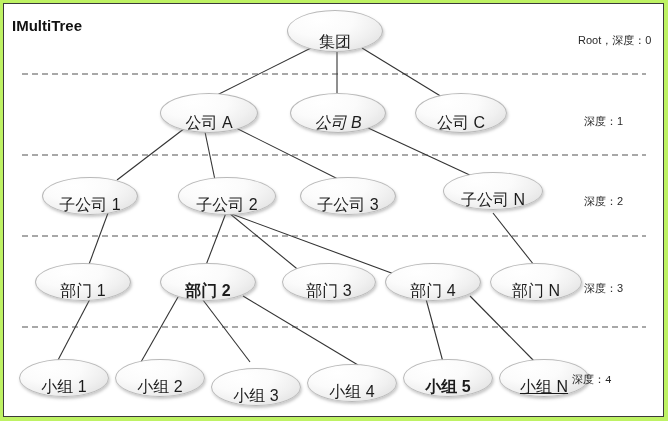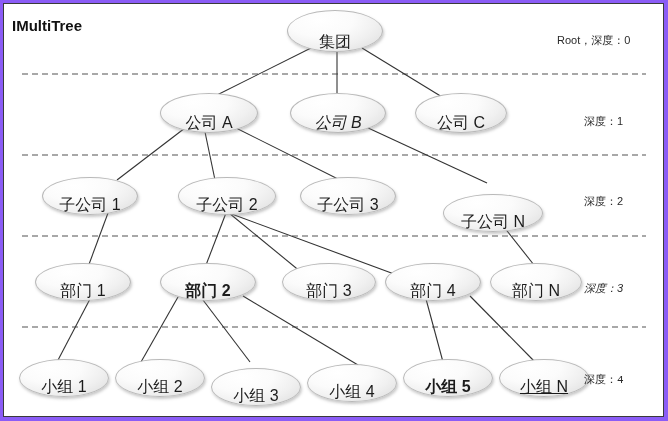--- a/index.html
+++ b/index.html
@@ -7,21 +7,21 @@
     padding: 0;
     background: #ffffff;
   }
   body {
     font-family: "Liberation Sans", "DejaVu Sans", sans-serif;
   }
   #canvas {
     position: relative;
     width: 668px;
     height: 421px;
-    background: #8b5cf6;
+    background: #bef264;
     box-sizing: border-box;
     overflow: hidden;
   }
   #frame {
     position: absolute;
     left: 3px;
     top: 3px;
     width: 661px;
     height: 414px;
     box-sizing: border-box;
@@ -124,21 +124,21 @@
       </div>
       <div class="node" style="left: 42px; top: 177px; width: 96px; height: 38px;">
         <span class="node-label">子公司 1</span>
       </div>
       <div class="node" style="left: 178px; top: 177px; width: 98px; height: 38px;">
         <span class="node-label">子公司 2</span>
       </div>
       <div class="node" style="left: 300px; top: 177px; width: 96px; height: 38px;">
         <span class="node-label">子公司 3</span>
       </div>
-      <div class="node" style="left: 443px; top: 194px; width: 100px; height: 38px;">
+      <div class="node" style="left: 443px; top: 172px; width: 100px; height: 38px;">
         <span class="node-label">子公司 N</span>
       </div>
       <div class="node" style="left: 35px; top: 263px; width: 96px; height: 38px;">
         <span class="node-label">部门 1</span>
       </div>
       <div class="node" style="left: 160px; top: 263px; width: 96px; height: 38px; font-weight: bold;">
         <span class="node-label">部门 2</span>
       </div>
       <div class="node" style="left: 282px; top: 263px; width: 94px; height: 38px;">
         <span class="node-label">部门 3</span>
@@ -162,19 +162,19 @@
         <span class="node-label">小组 4</span>
       </div>
       <div class="node bold" style="left: 403px; top: 359px; width: 90px; height: 38px;">
         <span class="node-label">小组 5</span>
       </div>
       <div class="node" style="left: 499px; top: 359px; width: 90px; height: 38px; text-decoration: underline;">
         <span class="node-label">小组 N</span>
       </div>
     </div>
   <div id="labels-layer">
-      <div class="depth-label" style="left: 557px; top: 33px;">Root，深度：0</div>
+      <div class="depth-label" style="left: 578px; top: 33px;">Root，深度：0</div>
       <div class="depth-label" style="left: 584px; top: 114px;">深度：1</div>
       <div class="depth-label" style="left: 584px; top: 194px;">深度：2</div>
-      <div class="depth-label" style="left: 584px; top: 281px; font-style: italic;">深度：3</div>
-      <div class="depth-label" style="left: 584px; top: 372px; font-family: Liberation Mono, monospace;">深度：4</div>
+      <div class="depth-label" style="left: 584px; top: 281px;">深度：3</div>
+      <div class="depth-label" style="left: 572px; top: 372px; font-family: Liberation Mono, monospace;">深度：4</div>
     </div>
 </div>
 
 </body></html>

